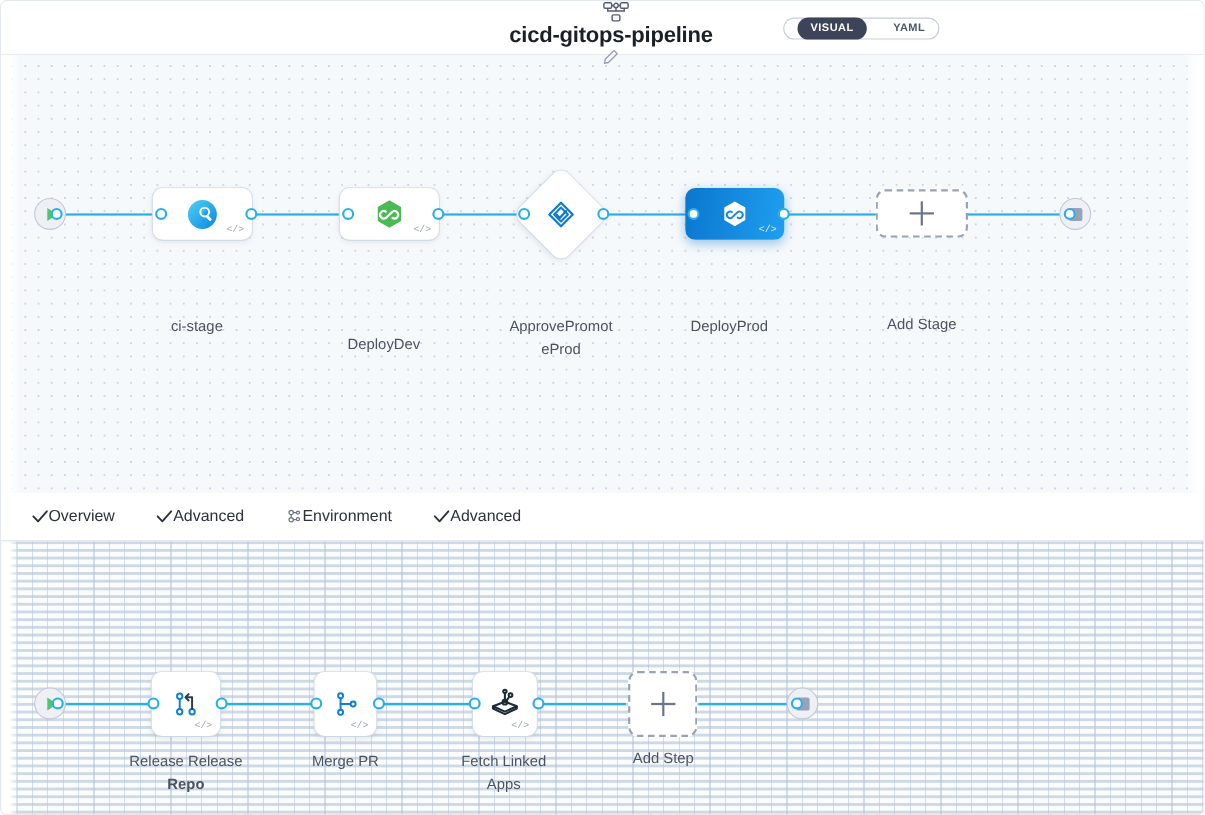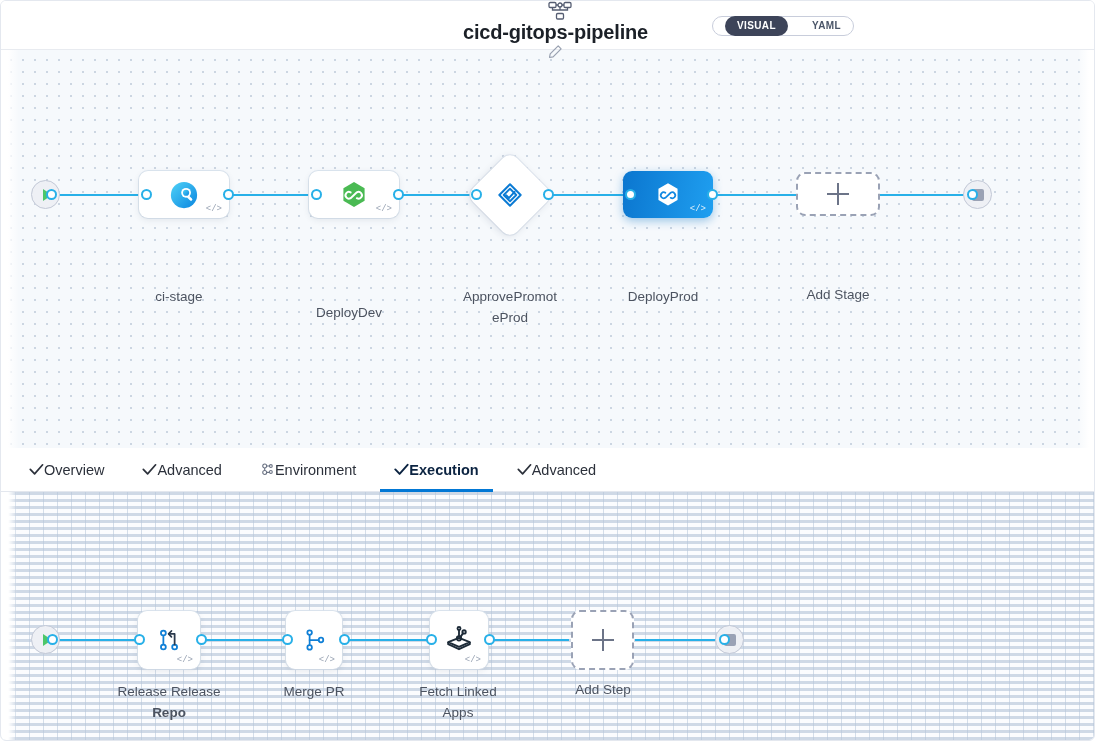--- a/index.html
+++ b/index.html
@@ -339,28 +339,20 @@
           <circle cx="5" cy="3.2" r="2.1" fill="none" stroke="#6b7384" stroke-width="1.2"></circle>
           <circle cx="5" cy="10.2" r="2.1" fill="none" stroke="#6b7384" stroke-width="1.2"></circle>
           <circle cx="11.6" cy="3.2" r="1.5" fill="none" stroke="#6b7384" stroke-width="1.2"></circle>
           <circle cx="11.6" cy="9.6" r="1.5" fill="none" stroke="#6b7384" stroke-width="1.2"></circle>
           <path d="M7.1 3.2h3 M7.1 10h3 M5 5.3v2.8" fill="none" stroke="#6b7384" stroke-width="1.2"></path>
         </svg>
       </span>
       <span>Environment</span>
     </div>
 
-    <div class="tab active">
-      <span class="chk">
-        <svg width="15" height="13" viewBox="0 0 15 13">
-            <path d="M1.3 6.4l4.3 4.5L13.6 1.8" fill="none" stroke="#0b2341" stroke-width="1.9" stroke-linecap="round" stroke-linejoin="round"></path>
-          </svg>
-      </span>
-      <span>Execution</span>
-    </div>
 
     <div class="tab">
       <span class="chk">
         <svg width="15" height="13" viewBox="0 0 15 13">
             <path d="M1.3 6.4l4.3 4.5L13.6 1.8" fill="none" stroke="#2c313b" stroke-width="1.7" stroke-linecap="round" stroke-linejoin="round"></path>
           </svg>
       </span>
       <span>Advanced</span>
     </div>
 

